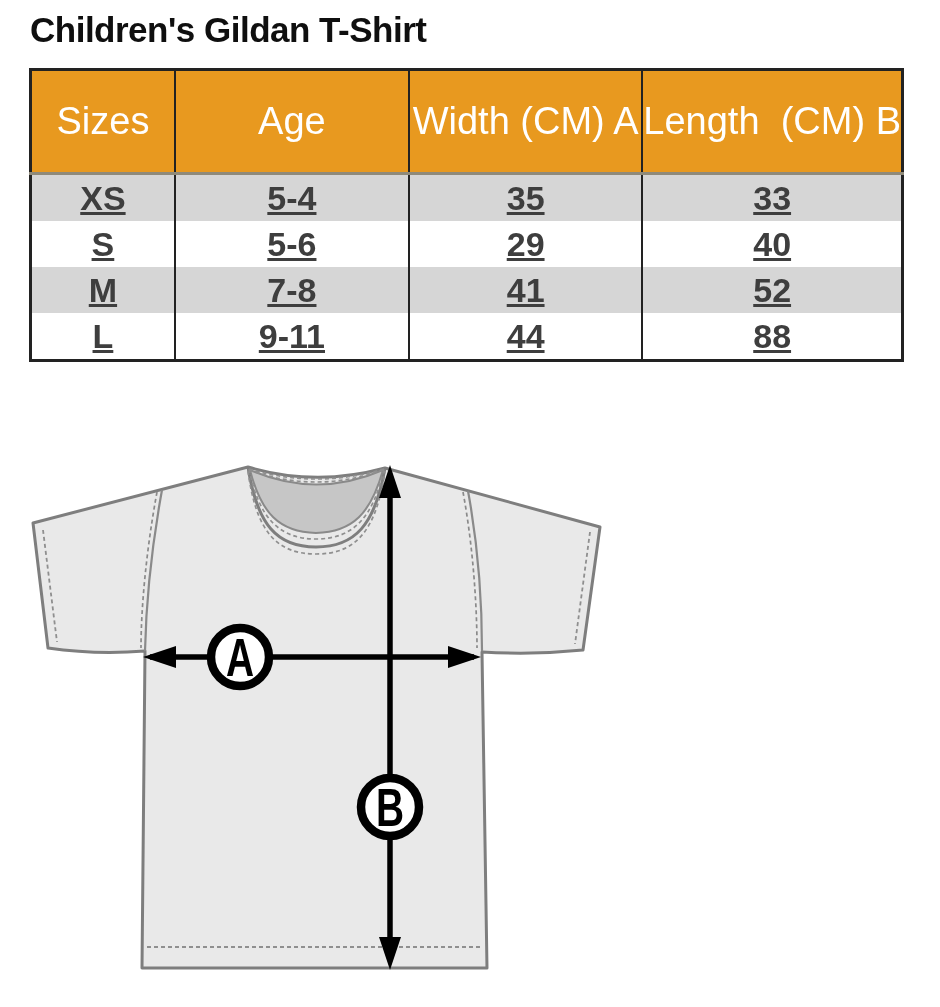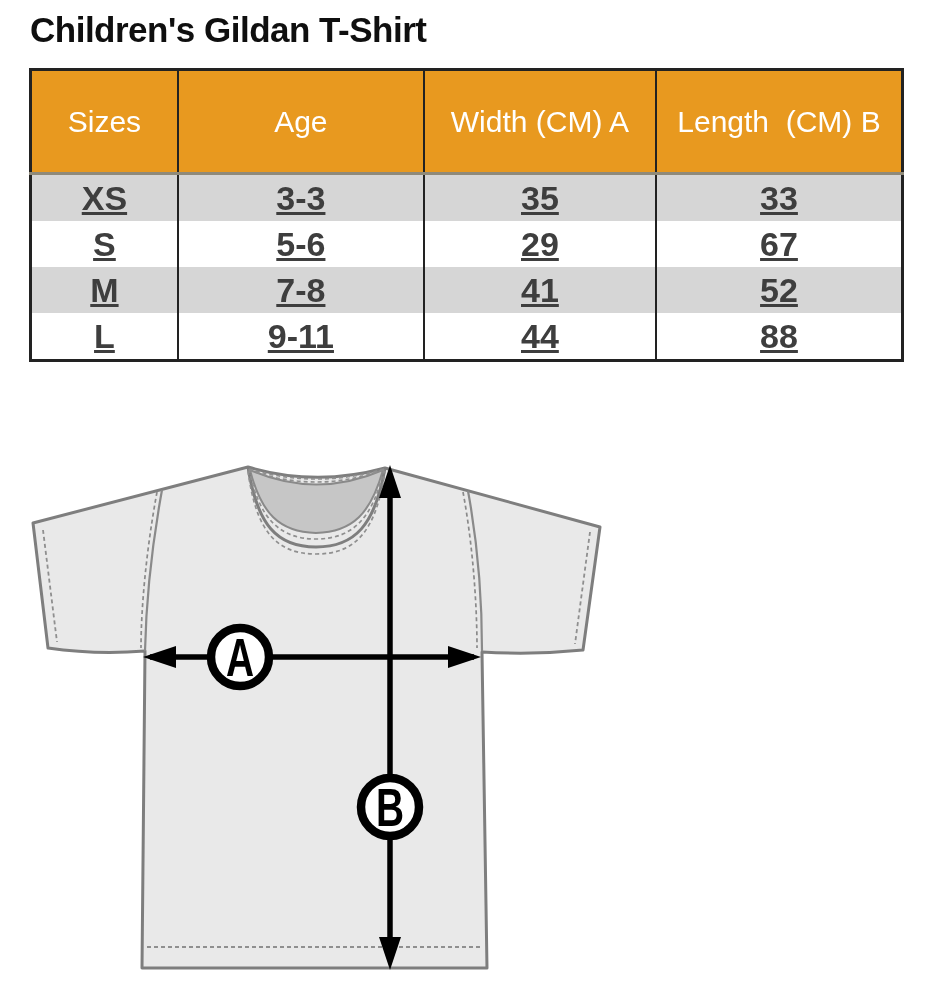--- a/index.html
+++ b/index.html
@@ -34,21 +34,21 @@
     border-left: 2px solid #222222;
     border-right: 2px solid #222222;
     text-align: center;
     vertical-align: middle;
     padding: 0;
   }
   .size-table th {
     background: #E8991F;
     color: #ffffff;
     font-weight: 400;
-    font-size: 30px;
+    font-size: 38px;
     height: 101px;
     border-bottom: 3px solid #8f8a7a;
     white-space: pre;
   }
   .size-table td {
     font-weight: 700;
     font-size: 34px;
     color: #3E3E3E;
     height: 46px;
     line-height: 1;
@@ -88,29 +88,29 @@
       <tr>
         <th>Sizes</th>
         <th>Age</th>
         <th>Width (CM) A</th>
         <th>Length  (CM) B</th>
       </tr>
     </thead>
     <tbody>
       <tr>
         <td>XS</td>
-        <td>3-3</td>
+        <td>5-4</td>
         <td>35</td>
         <td>33</td>
       </tr>
       <tr>
         <td>S</td>
         <td>5-6</td>
         <td>29</td>
-        <td>67</td>
+        <td>40</td>
       </tr>
       <tr>
         <td>M</td>
         <td>7-8</td>
         <td>41</td>
         <td>52</td>
       </tr>
       <tr>
         <td>L</td>
         <td>9-11</td>

